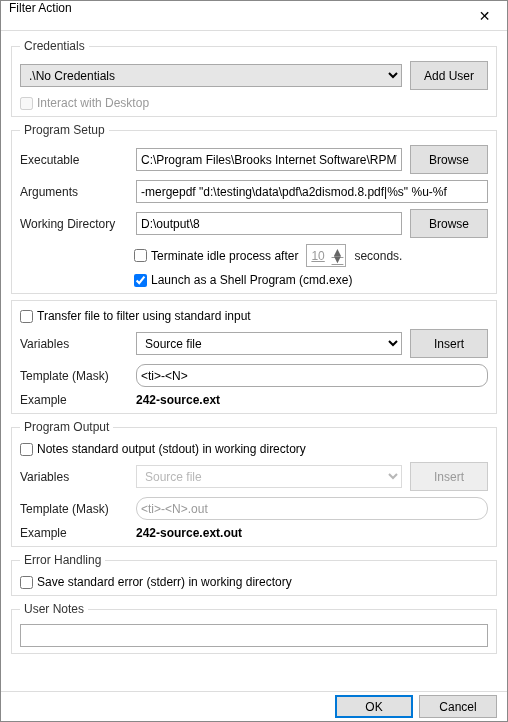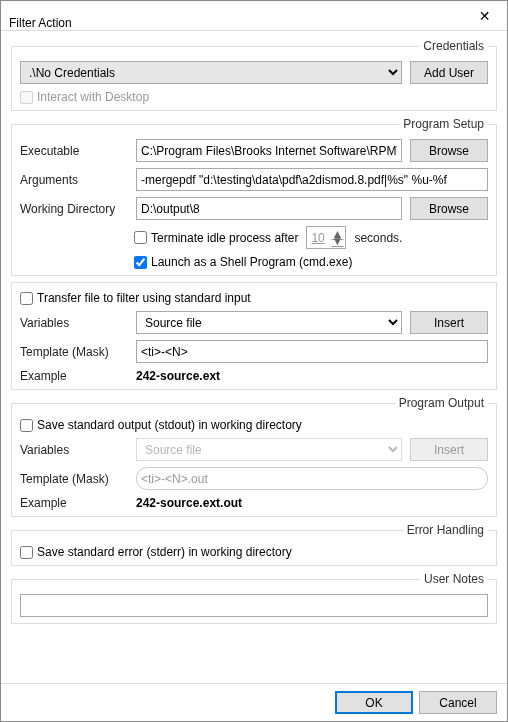--- a/index.html
+++ b/index.html
@@ -1,38 +1,38 @@
 <!DOCTYPE html>
 <html><head>
 <meta charset="utf-8">
 <style>
   * { box-sizing: border-box; margin: 0; padding: 0; font-family: "Segoe UI", Tahoma, sans-serif; font-size: 12px; }
   body { background: #fff; width: 508px; height: 722px; display: flex; flex-direction: column; border: 1px solid #888; }
-  .titlebar { height: 30px; display: flex; align-items: flex-end; padding: 0 0 0 8px; border-bottom: 1px solid #ddd; }
+  .titlebar { height: 30px; display: flex; align-items: flex-start; padding: 0 0 0 8px; border-bottom: 1px solid #ddd; }
   .titlebar .title { flex: 1; }
   .titlebar .close { width: 45px; height: 29px; display: flex; align-items: center; justify-content: center; font-size: 14px; }
   .content { flex: 1; padding: 8px 10px 0 10px; overflow: hidden; }
   fieldset { border: 1px solid #ddd; margin-bottom: 6px; padding: 8px 8px 6px 8px; position: relative; }
-  legend { padding: 0 4px; color: #333; text-align: right; }
+  legend { padding: 0 4px; color: #333; }
   .row { display: flex; align-items: center; margin-bottom: 6px; gap: 8px; }
   .row:last-child { margin-bottom: 0; }
   .lbl { color: #222; display: inline-block; }
   input[type=text], select { height: 23px; border: 1px solid #a9a9a9; background: #fff; padding: 0 4px; font-size: 12px; }
   input[type=text]:disabled, select:disabled { background: #fff; color: #999; border-color: #ccc; }
   select { background: #e6e6e6; }
   select.light { background: #fff; }
-  .btn { height: 23px; border: 1px solid #adadad; background: #e1e1e1; padding: 0 12px; font-size: 12px; cursor: pointer; }
+  .btn { height: 29px; border: 1px solid #adadad; background: #e1e1e1; padding: 0 12px; font-size: 12px; cursor: pointer; }
   .btn:disabled { color: #999; border-color: #ccc; background: #eee; }
   .check { display: flex; align-items: center; gap: 4px; }
   .check input { width: 13px; height: 13px; }
   .check.dis { color: #999; }
   .spin { width: 40px; height: 23px; border: 1px solid #a9a9a9; display: inline-flex; align-items: center; justify-content: space-between; padding: 0 0 0 4px; color: #999; text-decoration: underline; }
   .spin .arrows { display: flex; flex-direction: column; font-size: 7px; line-height: 7px; color: #666; padding-right: 2px; }
   .bold { font-weight: 600; }
-  .footer { border-top: 1px solid #ddd; height: 38px; display: flex; align-items: center; justify-content: flex-end; gap: 6px; padding: 0 10px; }
+  .footer { border-top: 1px solid #ddd; height: 30px; display: flex; align-items: center; justify-content: flex-end; gap: 6px; padding: 0 10px; }
   .footer .btn { width: 78px; height: 23px; }
   .footer .btn.primary { border: 2px solid #0078d7; background: #e1e1e1; }
   .w-exec-lbl { width: 108px; }
   .w-var-lbl { width: 108px; }
   .sel-cred { flex: 1; }
 </style>
 </head>
 <body>
 
 <div class="titlebar">
@@ -105,34 +105,34 @@
     </div>
     <div class="row">
       <span class="lbl w-var-lbl">Variables</span>
       <select class="light" style="flex:1">
         <option>Source file</option>
       </select>
       <button class="btn" style="width:78px">Insert</button>
     </div>
     <div class="row">
       <span class="lbl w-var-lbl">Template (Mask)</span>
-      <input type="text" style="flex: 1 1 0%;" value="&lt;ti&gt;-&lt;N&gt;">
+      <input type="text" style="flex: 1 1 0%; border-radius: 9px;" value="&lt;ti&gt;-&lt;N&gt;">
     </div>
     <div class="row">
       <span class="lbl w-var-lbl">Example</span>
       <span class="bold">242-source.ext</span>
     </div>
   </fieldset>
 
   <fieldset>
     <legend>Program Output</legend>
     <div class="row">
       <label class="check">
         <input type="checkbox" style="">
-        <span>Save standard output (stdout) in working directory</span>
+        <span>Notes standard output (stdout) in working directory</span>
       </label>
     </div>
     <div class="row">
       <span class="lbl w-var-lbl">Variables</span>
       <select class="light" style="flex:1" disabled="">
         <option>Source file</option>
       </select>
       <button class="btn" style="width:78px" disabled="">Insert</button>
     </div>
     <div class="row">

